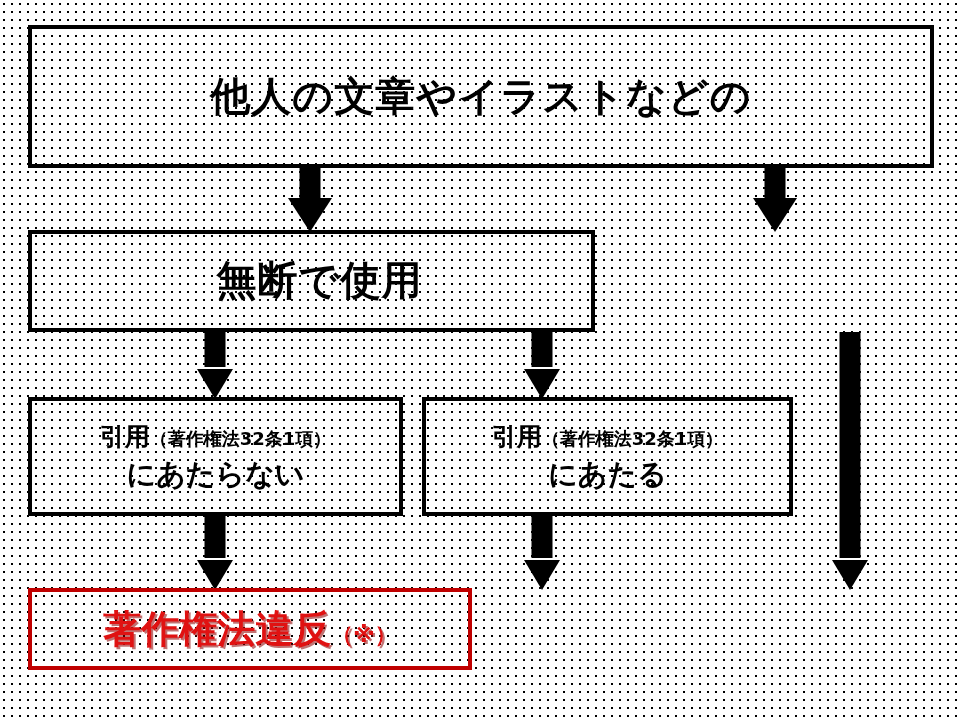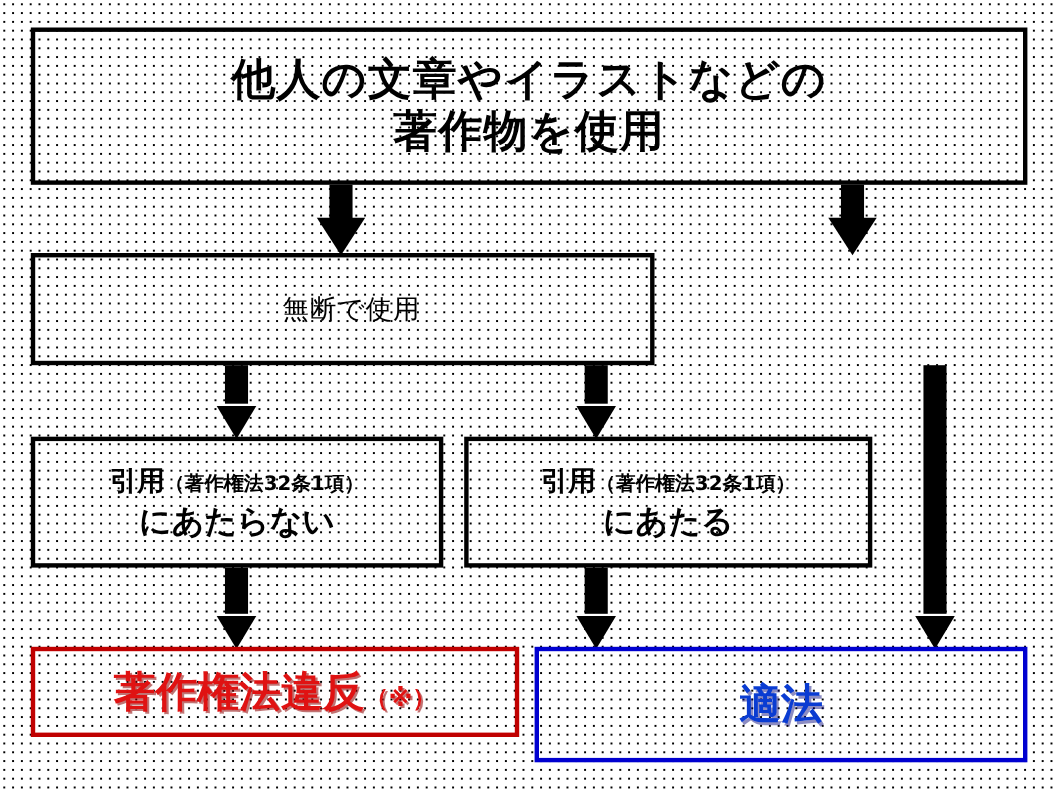--- a/index.html
+++ b/index.html
@@ -50,22 +50,22 @@
     width: 906px; height: 143px;
     font-size: 40px;
     font-weight: bold;
     color: #000000;
     letter-spacing: 1px;
   }
 
   #node-unauthorized {
     left: 28px;  top: 230px;
     width: 567px; height: 102px;
-    font-size: 24px;
-    font-weight: normal;
+    font-size: 40px;
+    font-weight: bold;
     color: #000000;
     letter-spacing: 1px;
     padding-left: 16px;
   }
 
   #node-permitted {
     left: 610px; top: 230px;
     width: 324px; height: 102px;
     font-size: 27px;
     font-weight: bold;
@@ -179,21 +179,20 @@
   #arrow-permitted-legal { left: 828px; top: 332px; width: 44px; height: 258px; }
   #arrow-permitted-legal .shaft { width: 21px; height: 226px; }
 </style>
 </head>
 <body>
 
 <div id="flow-canvas">
 
   <div class="node" id="node-source">
     <span class="line">他人の文章やイラストなどの</span>
-    <span class="line">著作物を使用</span>
   </div>
 
   <div class="arrow" id="arrow-source-unauthorized">
     <span class="shaft"></span>
     <span class="head"></span>
   </div>
   <div class="arrow" id="arrow-source-permitted">
     <span class="shaft"></span>
     <span class="head"></span>
   </div>
@@ -238,17 +237,14 @@
     <span class="shaft"></span>
     <span class="head"></span>
   </div>
 
   <div class="node" id="node-violation">
     <span class="line">
       <span>著作権法違反</span><span class="small">（※）</span>
     </span>
   </div>
 
-  <div class="node" id="node-legal">
-    <span class="line">適法</span>
-  </div>
 
 </div>
 
 </body></html>

